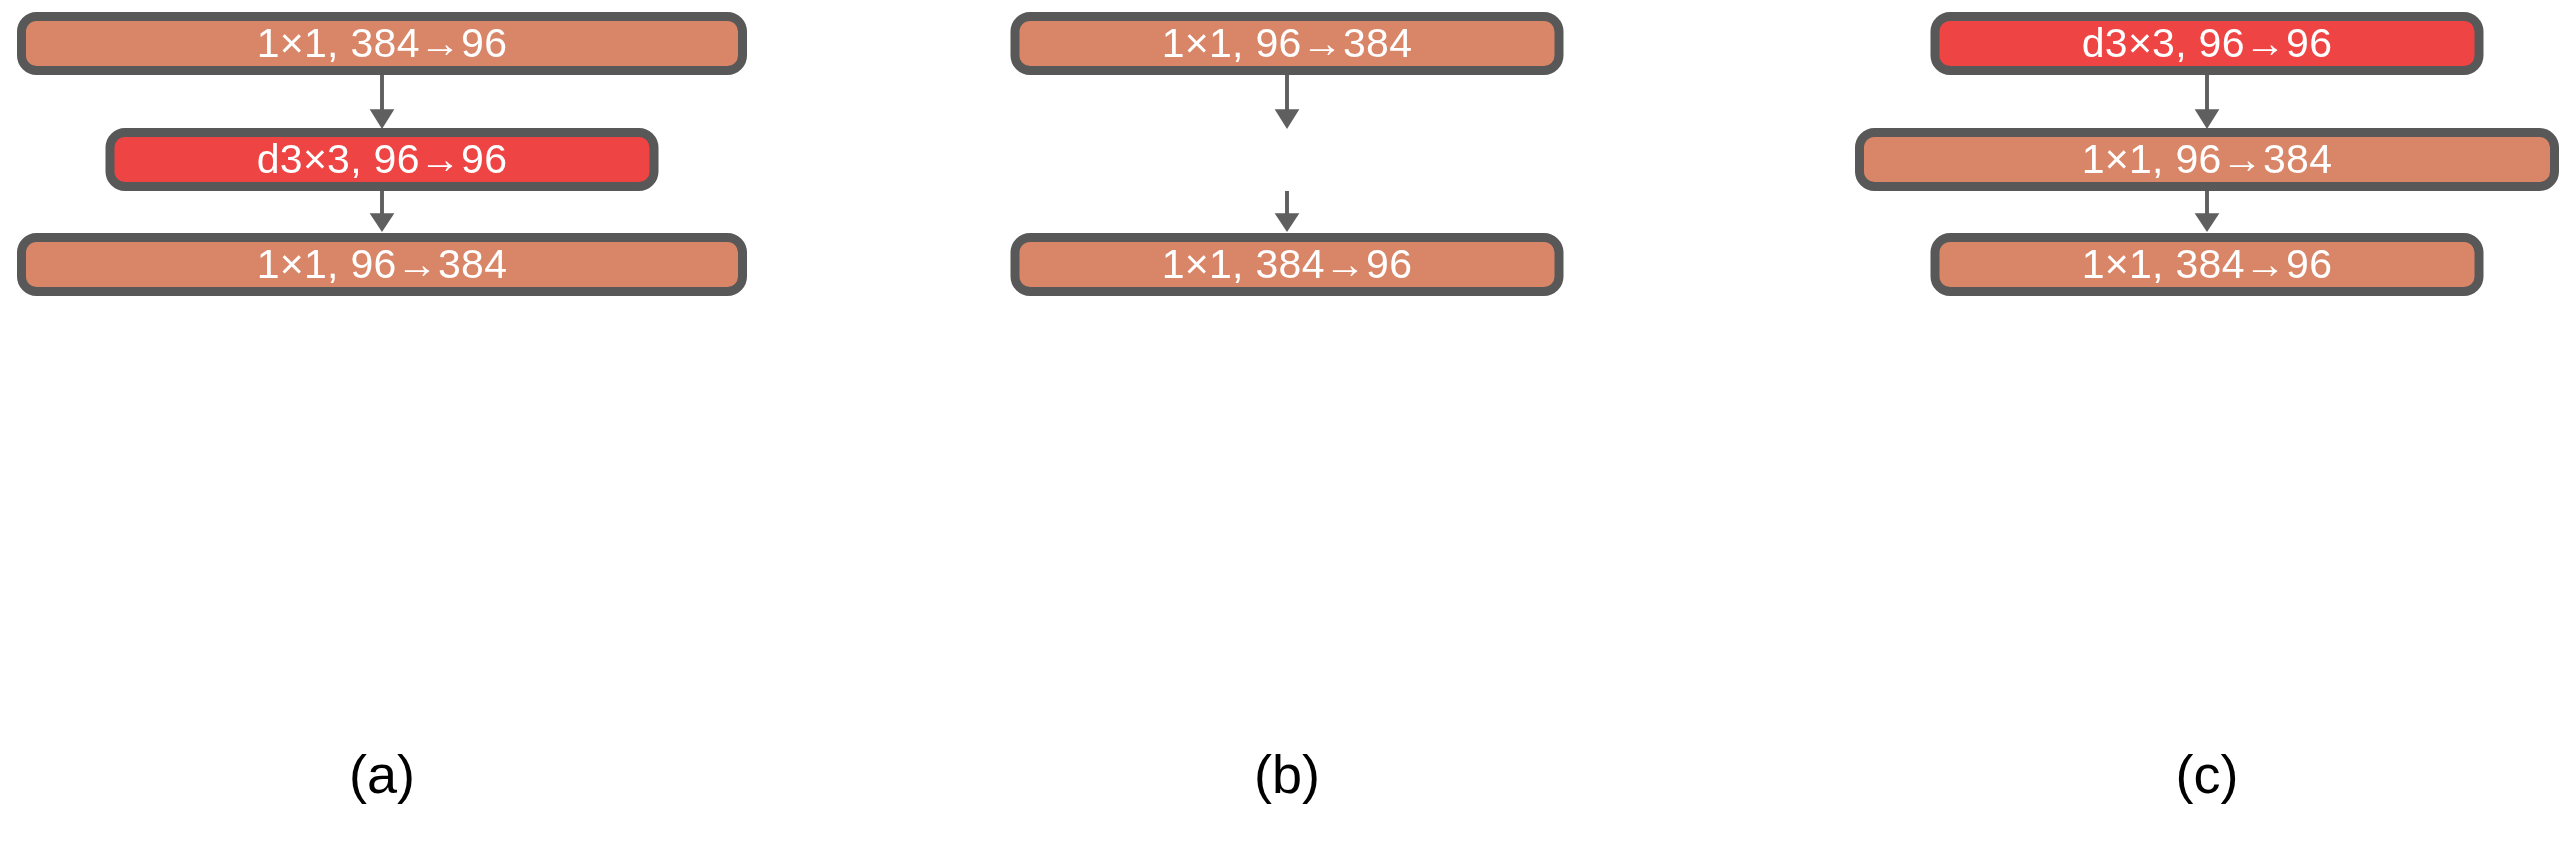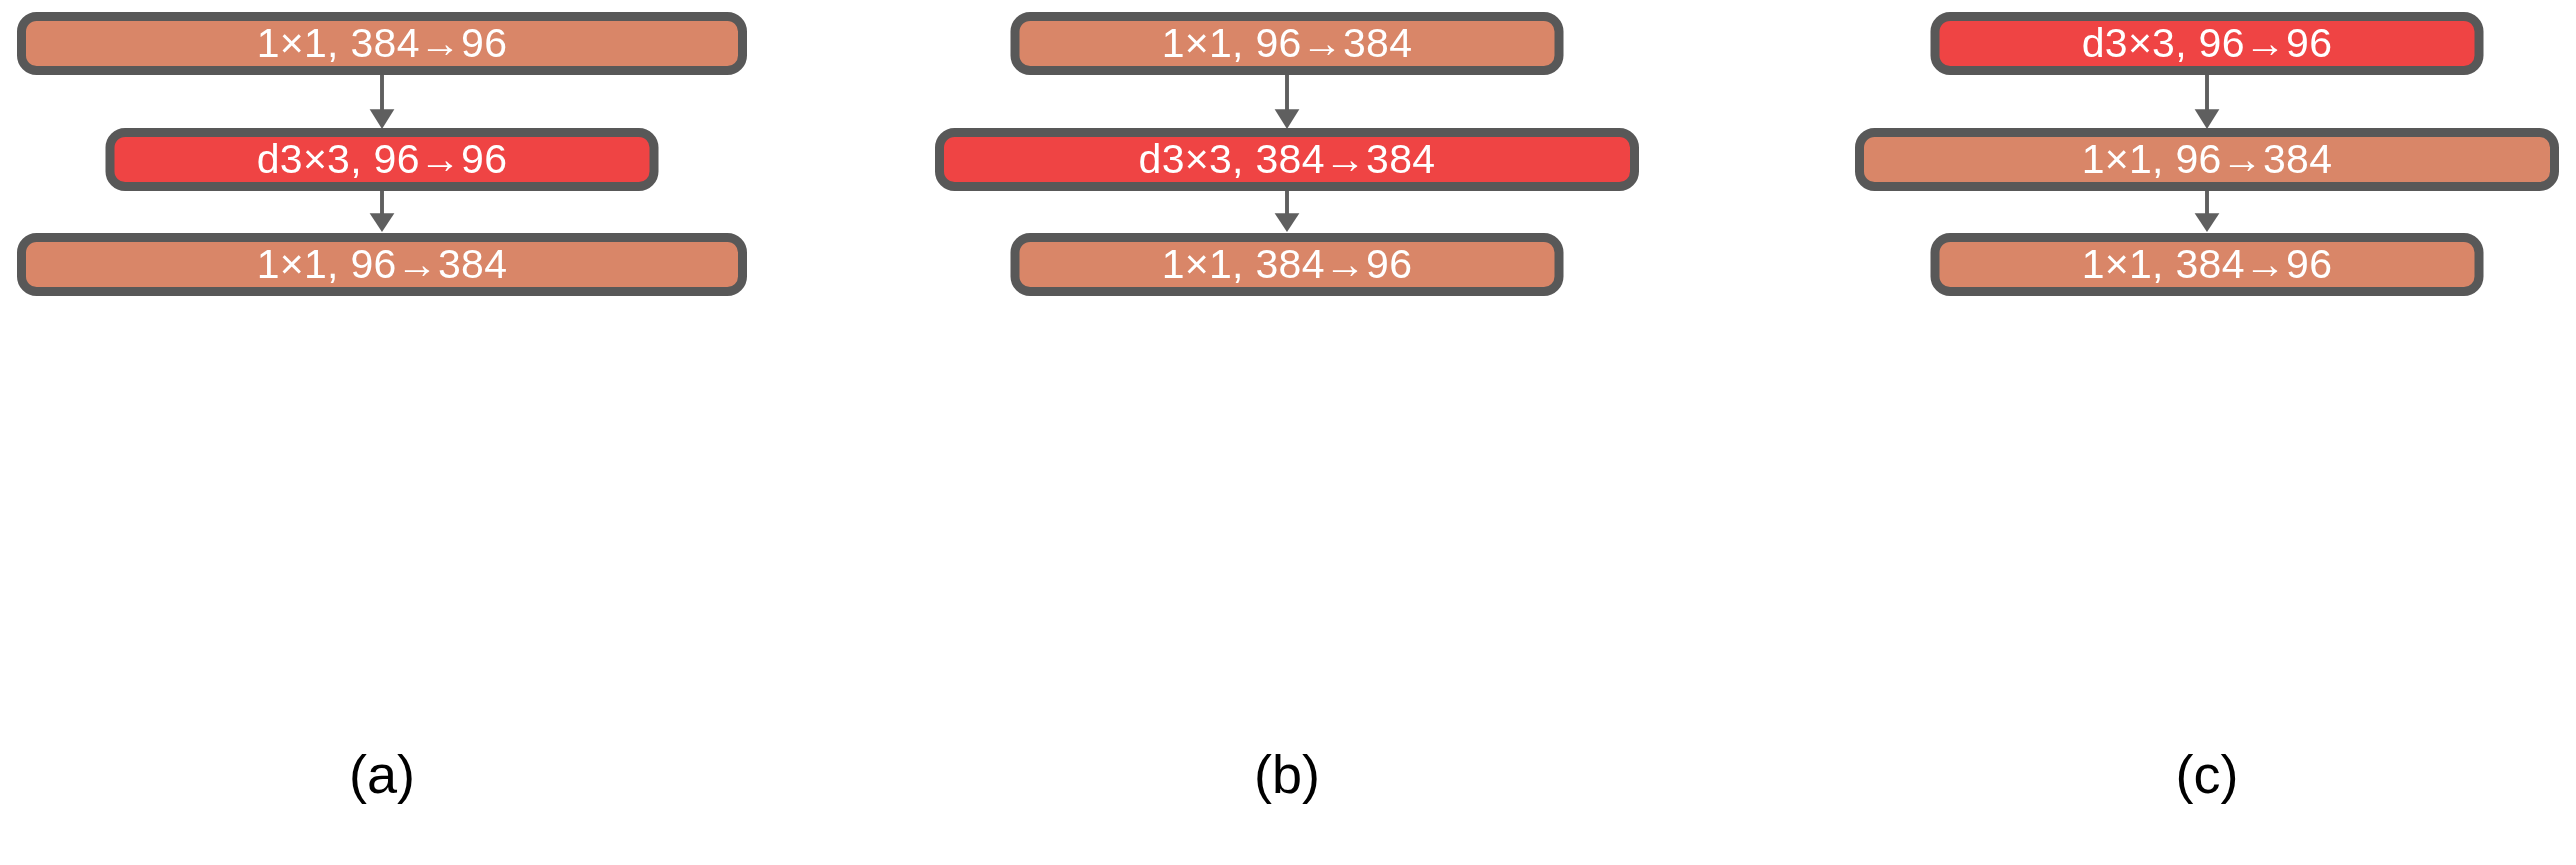--- a/index.html
+++ b/index.html
@@ -143,23 +143,20 @@
       <span>1×1, 96→384</span>
     </div>
 
     <div class="arrow arrow-0">
       <svg viewBox="0 0 60 82" preserveAspectRatio="none" aria-hidden="true">
         <rect x="27" y="0" width="6" height="56" fill="#5F5F5F"></rect>
         <polygon points="11,52 49,52 30,82" fill="#5F5F5F"></polygon>
       </svg>
     </div>
 
-    <div class="node purple row-1 w-b1">
-      <span>d3×3, 384→384</span>
-    </div>
 
     <div class="arrow arrow-1">
       <svg viewBox="0 0 60 63" preserveAspectRatio="none" aria-hidden="true">
         <rect x="27" y="0" width="6" height="38" fill="#5F5F5F"></rect>
         <polygon points="11,34 49,34 30,63" fill="#5F5F5F"></polygon>
       </svg>
     </div>
 
     <div class="node orange row-2 w-b2">
       <span>1×1, 384→96</span>

